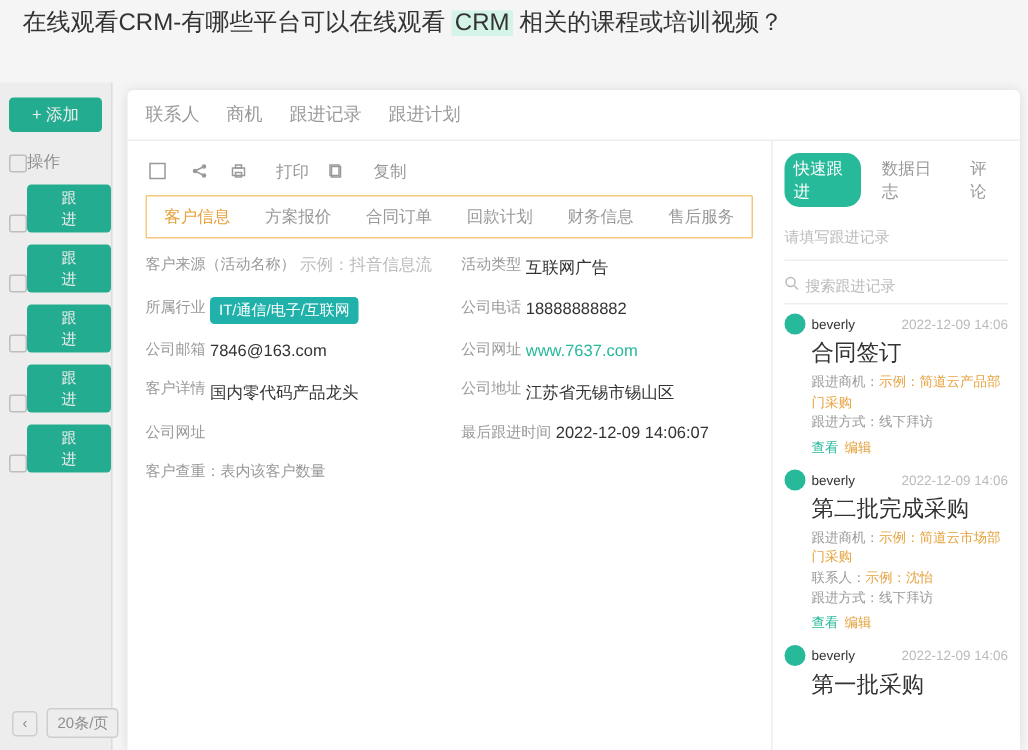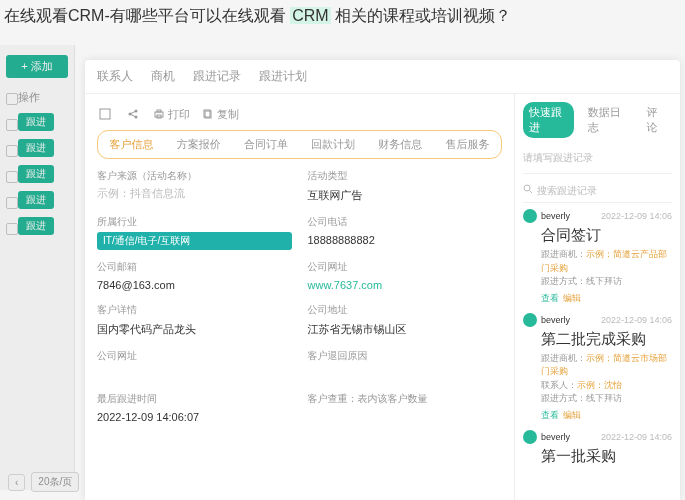--- a/index.html
+++ b/index.html
@@ -1,39 +1,39 @@
 <!DOCTYPE html>
 <html><head>
 <meta charset="utf-8">
 <style>
 *{box-sizing:border-box;margin:0;padding:0;font-family:-apple-system,BlinkMacSystemFont,"PingFang SC","Microsoft YaHei",sans-serif}
 body{background:#f5f5f5;font-size:11px;color:#333;width:685px;height:500px;overflow:hidden;position:relative}
-.overlay-title{position:absolute;top:5px;left:4px;font-size:16px;color:#333;z-index:100;line-height:1.4}
+.overlay-title{position:absolute;top:5px;left:15px;font-size:16px;color:#333;z-index:100;line-height:1.4}
 .hl{background:#d4f4e8;padding:0 2px}
 .bg-layer{position:absolute;top:0;left:0;width:100%;height:100%;filter:brightness(0.93)}
-.sidebar{position:absolute;top:45px;left:0;width:75px;height:445px;background:#fff;border-right:1px solid #eee;padding-top:10px}
+.sidebar{position:absolute;top:55px;left:0;width:75px;height:445px;background:#fff;border-right:1px solid #eee;padding-top:10px}
 .add-btn{background:#26b99a;color:#fff;padding:4px 10px;margin:0 6px 8px;border-radius:3px;text-align:center;font-size:11px}
 .side-row{display:flex;align-items:flex-end;padding:4px 6px;gap:0}
 .chk{width:12px;height:12px;border:1px solid #ccc;border-radius:2px;flex-shrink:0}
 .side-label{color:#999;font-size:11px}
-.side-btn{background:#26b99a;color:#fff;padding:2px 8px;border-radius:3px;font-size:10px}
+.side-btn{background:#26b99a;color:#fff;padding:2px 23px;border-radius:3px;font-size:10px}
 .modal{position:absolute;top:60px;left:85px;right:5px;bottom:0;background:#fff;border-radius:4px 4px 0 0;box-shadow:0 0 8px rgba(0,0,0,0.1);display:flex;flex-direction:column;overflow:hidden}
 .modal-header{display:flex;border-bottom:1px solid #eee;padding:0 10px;gap:14px;font-size:12px}
 .mh-tab{padding:8px 2px;color:#999;cursor:pointer}
 .mh-tab.active{color:#333;border-bottom:2px solid #26b99a}
 .modal-body{display:flex;flex:1;overflow:hidden}
 .main-panel{flex:1;padding:8px 12px;overflow:hidden;border-right:1px solid #eee}
 .toolbar{display:flex;gap:12px;padding:4px 0 8px;color:#999;font-size:11px;align-items:center}
 .tb-icon{width:16px;height:16px;display:inline-flex;align-items:center;justify-content:center}
-.tb-btn{display:flex;align-items:center;gap:3px;cursor:pointer}
-.sub-tabs{display:flex;border:1px solid #f5c97b;border-radius:11px;margin-bottom:10px;font-size:11px}
+.tb-btn{display:flex;align-items:center;gap:19px;cursor:pointer}
+.sub-tabs{display:flex;border:1px solid #f5c97b;border-radius:1px;margin-bottom:10px;font-size:11px}
 .sub-tab{flex:1;padding:6px 4px;text-align:center;color:#999;cursor:pointer}
 .sub-tab.active{color:#e6a23c}
 .form-grid{display:grid;grid-template-columns:1fr 1fr;gap:10px 16px}
-.form-field{display:flex;flex-direction:column;gap:3px}
+.form-field{display:flex;gap:3px}
 .fld-label{color:#999;font-size:10px}
 .fld-value{color:#333;font-size:11px;padding:2px 0}
 .fld-placeholder{color:#bbb;font-size:11px}
 .fld-link{color:#26b99a}
 .tag{background:#20b2aa;color:#fff;padding:2px 6px;border-radius:3px;font-size:10px;display:inline-block}
 .right-panel{width:165px;padding:8px;overflow:hidden;font-size:10px}
 .rp-tabs{display:flex;gap:8px;margin-bottom:8px;font-size:11px}
 .rp-tab{padding:3px 6px;color:#999;cursor:pointer;border-radius:10px}
 .rp-tab.active{background:#26b99a;color:#fff}
 .rp-input{width:100%;border:none;font-size:10px;color:#bbb}
@@ -174,24 +174,20 @@
         </div>
         <div class="form-field">
           <span class="fld-label">公司地址</span>
           <span class="fld-value">江苏省无锡市锡山区</span>
         </div>
         <div class="form-field">
           <span class="fld-label">公司网址</span>
           <span class="fld-value">&nbsp;</span>
         </div>
         <div class="form-field">
-          <span class="fld-label">客户退回原因</span>
-          <span class="fld-value">&nbsp;</span>
-        </div>
-        <div class="form-field">
           <span class="fld-label">最后跟进时间</span>
           <span class="fld-value">2022-12-09 14:06:07</span>
         </div>
         <div class="form-field">
           <span class="fld-label">客户查重：表内该客户数量</span>
           <span class="fld-value">&nbsp;</span>
         </div>
       </div>
     </div>
 

